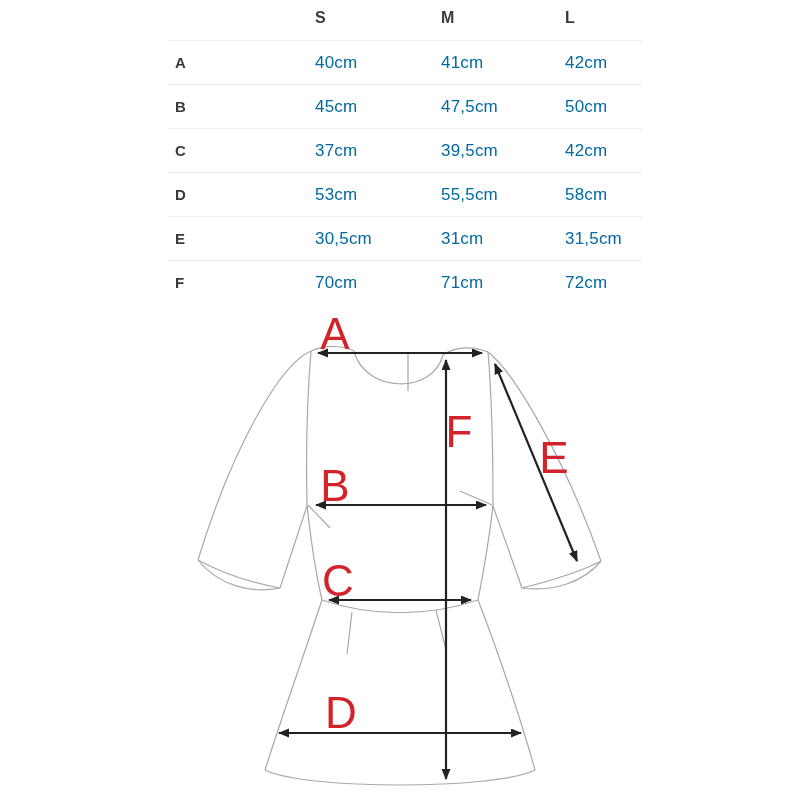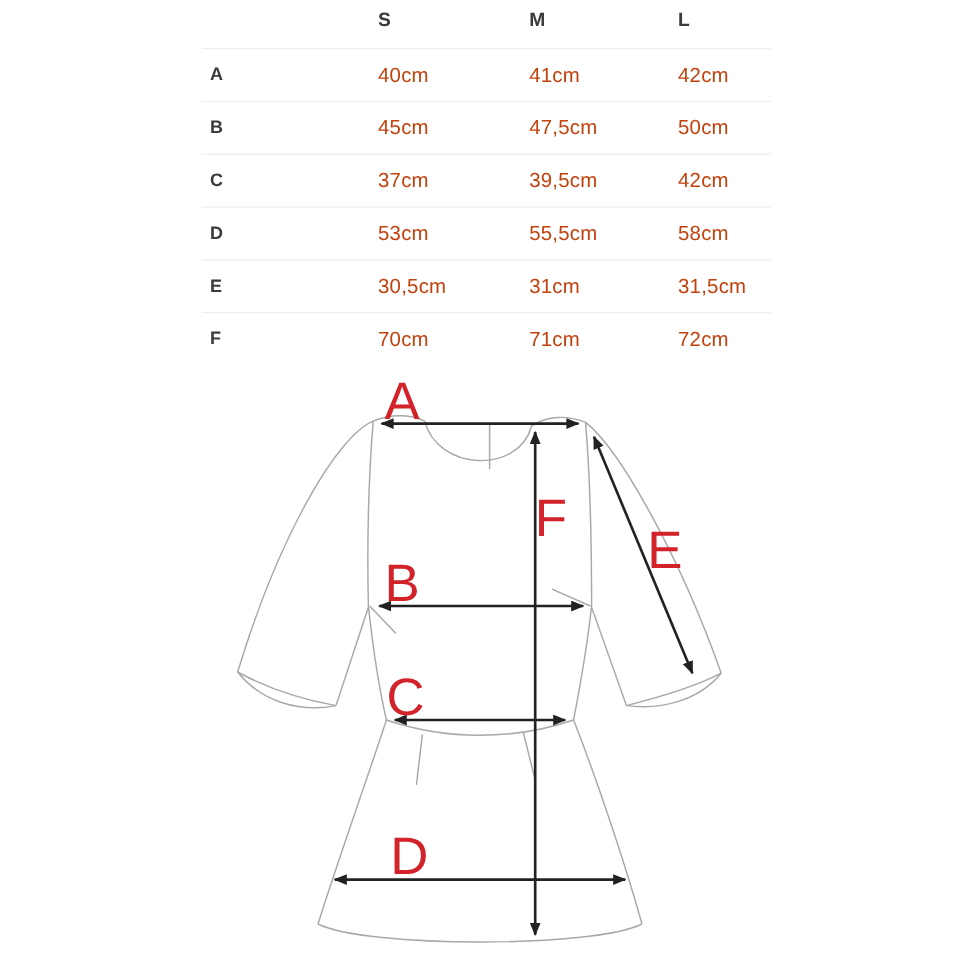--- a/index.html
+++ b/index.html
@@ -14,21 +14,21 @@
   .thead, .trow {
     display:grid;
     grid-template-columns:140px 126px 124px auto;
     align-items:center;
     padding-left:7px;
   }
   .thead { height:40px; padding-bottom:4px; }
   .trow  { height:44px; border-top:1px solid #ededed; }
   .hdr { font-size:16px; font-weight:700; color:#3a3a3a; letter-spacing:.3px; }
   .lab { font-size:15px; font-weight:700; color:#3a3a3a; letter-spacing:.3px; }
-  .val { font-size:17px; font-weight:400; color:#c2410c; letter-spacing:.2px; }
+  .val { font-size:17px; font-weight:400; color:#0369a1; letter-spacing:.2px; }
 
   
   .diagram { position:absolute; left:0; top:0; width:800px; height:800px; }
   .garment { stroke:#a8a8a8; stroke-width:1.2; fill:none; }
   .measure { stroke:#222222; stroke-width:2.2; fill:none; }
   .mlabel  {
     font-family:"Liberation Sans", sans-serif;
     font-size:44px; font-weight:400; fill:#d2232a; text-anchor:middle;
   }
 </style>

